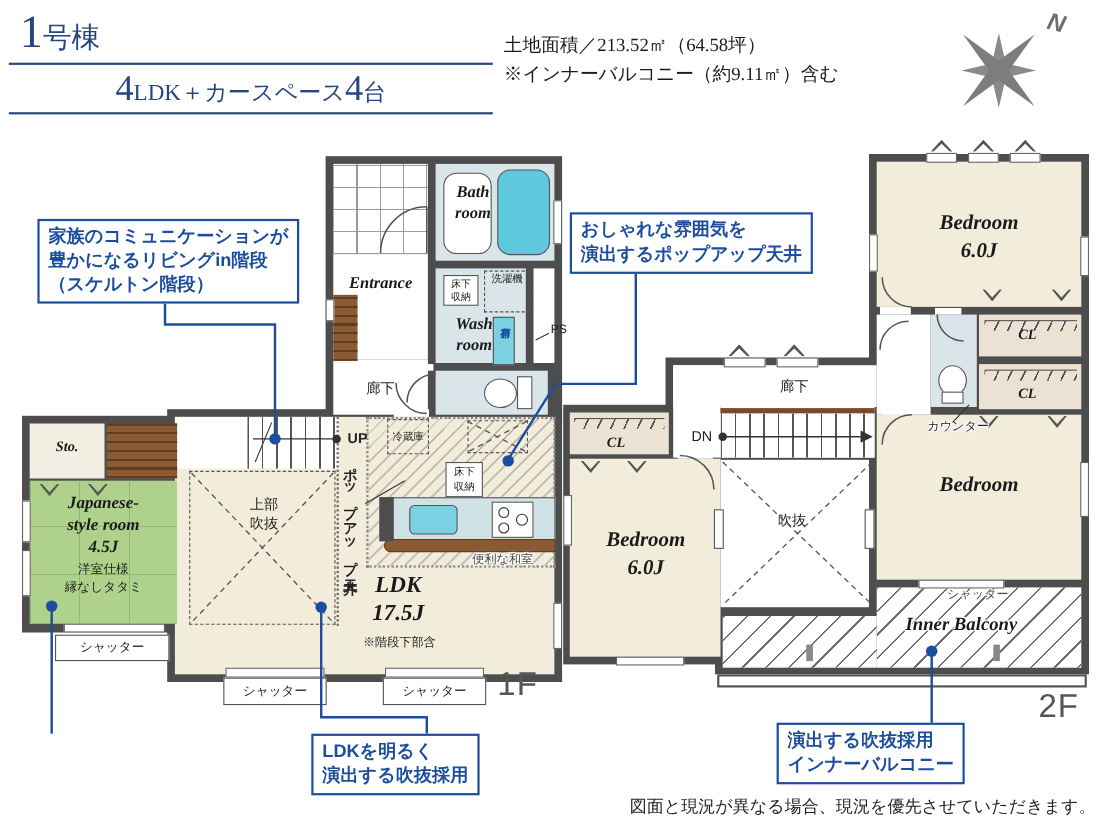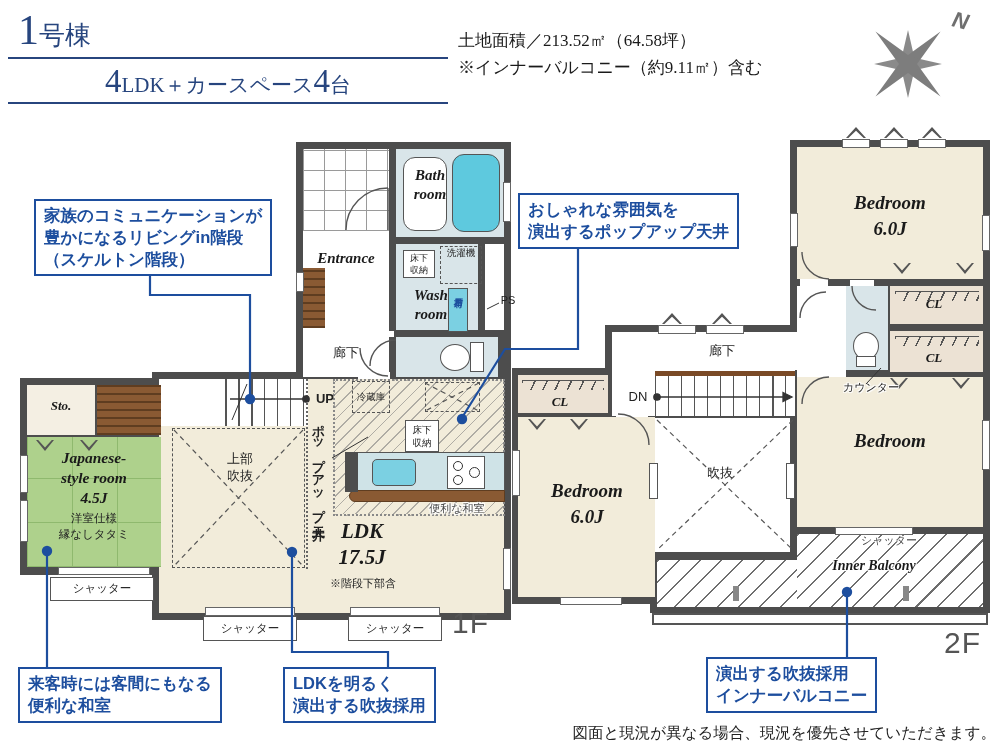--- a/index.html
+++ b/index.html
@@ -267,21 +267,21 @@
   <div class="abs z5 rname" style="left:806px;top:428px;width:168px;font-size:19px;line-height:26px;">
     <div>Bedroom</div>
   </div>
   <div class="abs z5 rname" style="left:912px;top:296px;width:44px;font-size:13px;">CL</div>
   <div class="abs z5 rname" style="left:912px;top:350px;width:44px;font-size:13px;">CL</div>
   <div class="abs z5 rname" style="left:538px;top:394px;width:44px;font-size:13px;">CL</div>
   <div class="abs z5 glabel" style="left:698px;top:342px;width:48px;font-size:13px;">廊下</div>
   <div class="abs z5 glabel" style="left:624px;top:389px;width:28px;font-size:13px;font-weight:normal;">DN</div>
   <div class="abs z5 glabel" style="left:698px;top:464px;width:44px;font-size:13px;">吹抜</div>
   <div class="abs z5 glabel halo" style="left:840px;top:380px;width:62px;font-size:11px;">カウンター</div>
-  <div class="abs z5 rname halo" style="left:798px;top:558px;width:152px;font-size:14px;">Inner Balcony</div>
+  <div class="abs z5 rname halo" style="left:798px;top:558px;width:152px;font-size:17px;">Inner Balcony</div>
   <div class="abs z5 glabel halo" style="left:856px;top:533px;width:66px;font-size:11px;color:#444;">シャッター</div>
   <div class="abs z5 floorlabel" style="left:944px;top:626px;">2F</div>
 
   <svg class="overlay" width="1000" height="750" viewBox="0 0 1000 750">
 
     <g stroke="#555" stroke-width="1.2" stroke-dasharray="5,4">
       <line x1="174" y1="430" x2="303" y2="566"></line>
         <line x1="303" y1="430" x2="174" y2="566"></line>
       <line x1="657" y1="420" x2="793" y2="550"></line>
         <line x1="793" y1="420" x2="657" y2="550"></line>
@@ -334,24 +334,20 @@
 
   <div class="callout" style="left:18px;top:199px;margin-left:16px;">
     <div>家族のコミュニケーションが</div>
     <div>豊かになるリビングin階段</div>
     <div>（スケルトン階段）</div>
   </div>
   <div class="callout" style="left:518px;top:193px;">
     <div>おしゃれな雰囲気を</div>
     <div>演出するポップアップ天井</div>
   </div>
-  <div class="callout" style="left:18px;top:667px;">
-    <div>来客時には客間にもなる</div>
-    <div>便利な和室</div>
-  </div>
   <div class="callout" style="left:283px;top:667px;">
     <div>LDKを明るく</div>
     <div>演出する吹抜採用</div>
   </div>
   <div class="callout" style="left:706px;top:657px;">
     <div>演出する吹抜採用</div>
     <div>インナーバルコニー</div>
   </div>
 
   <div class="abs" style="right:4px;top:723px;font-size:15.5px;color:#222;">図面と現況が異なる場合、現況を優先させていただきます。</div>

